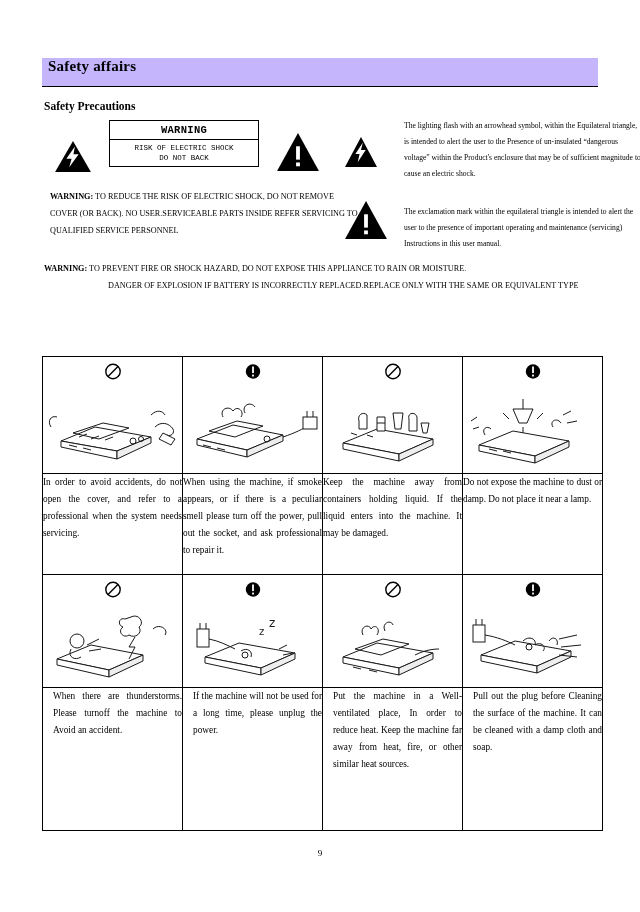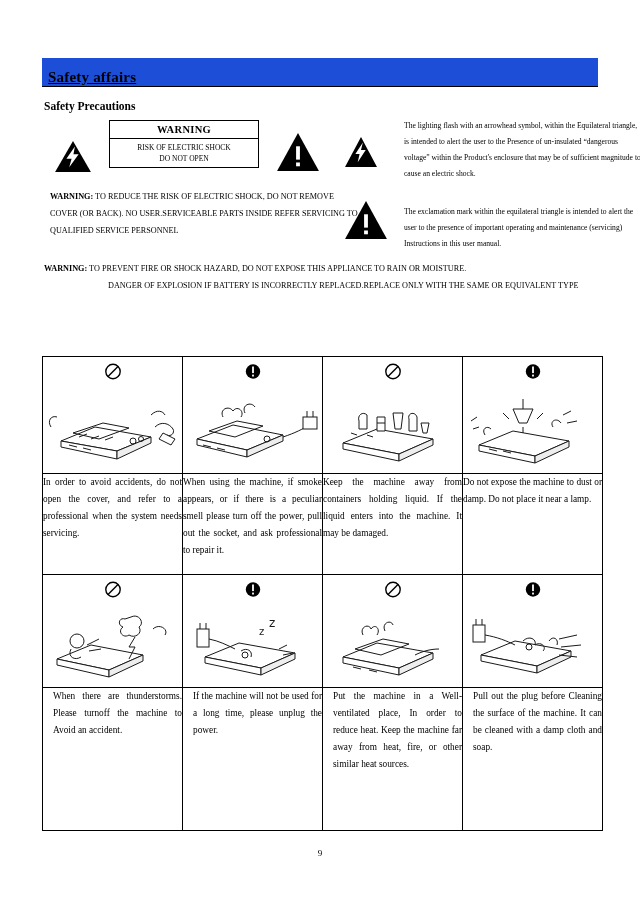--- a/index.html
+++ b/index.html
@@ -22,25 +22,24 @@
     padding: 0;
   }
 
   
   .section-header {
     position: absolute;
     left: 42px;
     top: 58px;
     width: 556px;
     height: 28px;
-    background: #1d4ed8;
+    background: #c4b5fd;
     display: flex;
-    align-items: flex-end;
+    align-items: flex-start;
     border-bottom: 1px solid #000;
-    text-decoration: underline;
   }
   .section-header .title {
     font-size: 15px;
     font-weight: bold;
     padding-left: 6px;
     letter-spacing: 0.2px;
   }
 
   .subhead {
     position: absolute;
@@ -54,20 +53,21 @@
   .warn-area {
     position: absolute;
     left: 44px;
     top: 118px;
     width: 556px;
   }
 
   .warn-top {
     position: relative;
     height: 62px;
+    font-family: Liberation Mono, monospace;
   }
   .bolt-left {
     position: absolute;
     left: 10px;
     top: 22px;
     width: 38px;
     height: 33px;
   }
   .warnbox {
     position: absolute;
@@ -230,21 +230,21 @@
       <div class="bolt-left">
         <svg viewBox="0 0 40 35" width="38" height="33">
           <polygon points="20,1 39,34 1,34" fill="#000"></polygon>
           <polygon points="22,7 13,20 18.5,20 16,29 26,15 20.5,15" fill="#fff"></polygon>
         </svg>
       </div>
 
       <div class="warnbox">
         <div class="w1">WARNING</div>
         <div class="w2">RISK OF ELECTRIC SHOCK</div>
-        <div class="w3">DO NOT OPEN</div>
+        <div class="w3">DO NOT BACK</div>
       </div>
 
       <div class="tri-mid">
         <svg viewBox="0 0 46 42" width="44" height="40">
           <polygon points="23,1 45,41 1,41" fill="#000"></polygon>
           <rect x="21" y="15" width="4" height="14" fill="#fff"></rect>
           <rect x="21" y="32" width="4" height="4" fill="#fff"></rect>
         </svg>
       </div>
 

